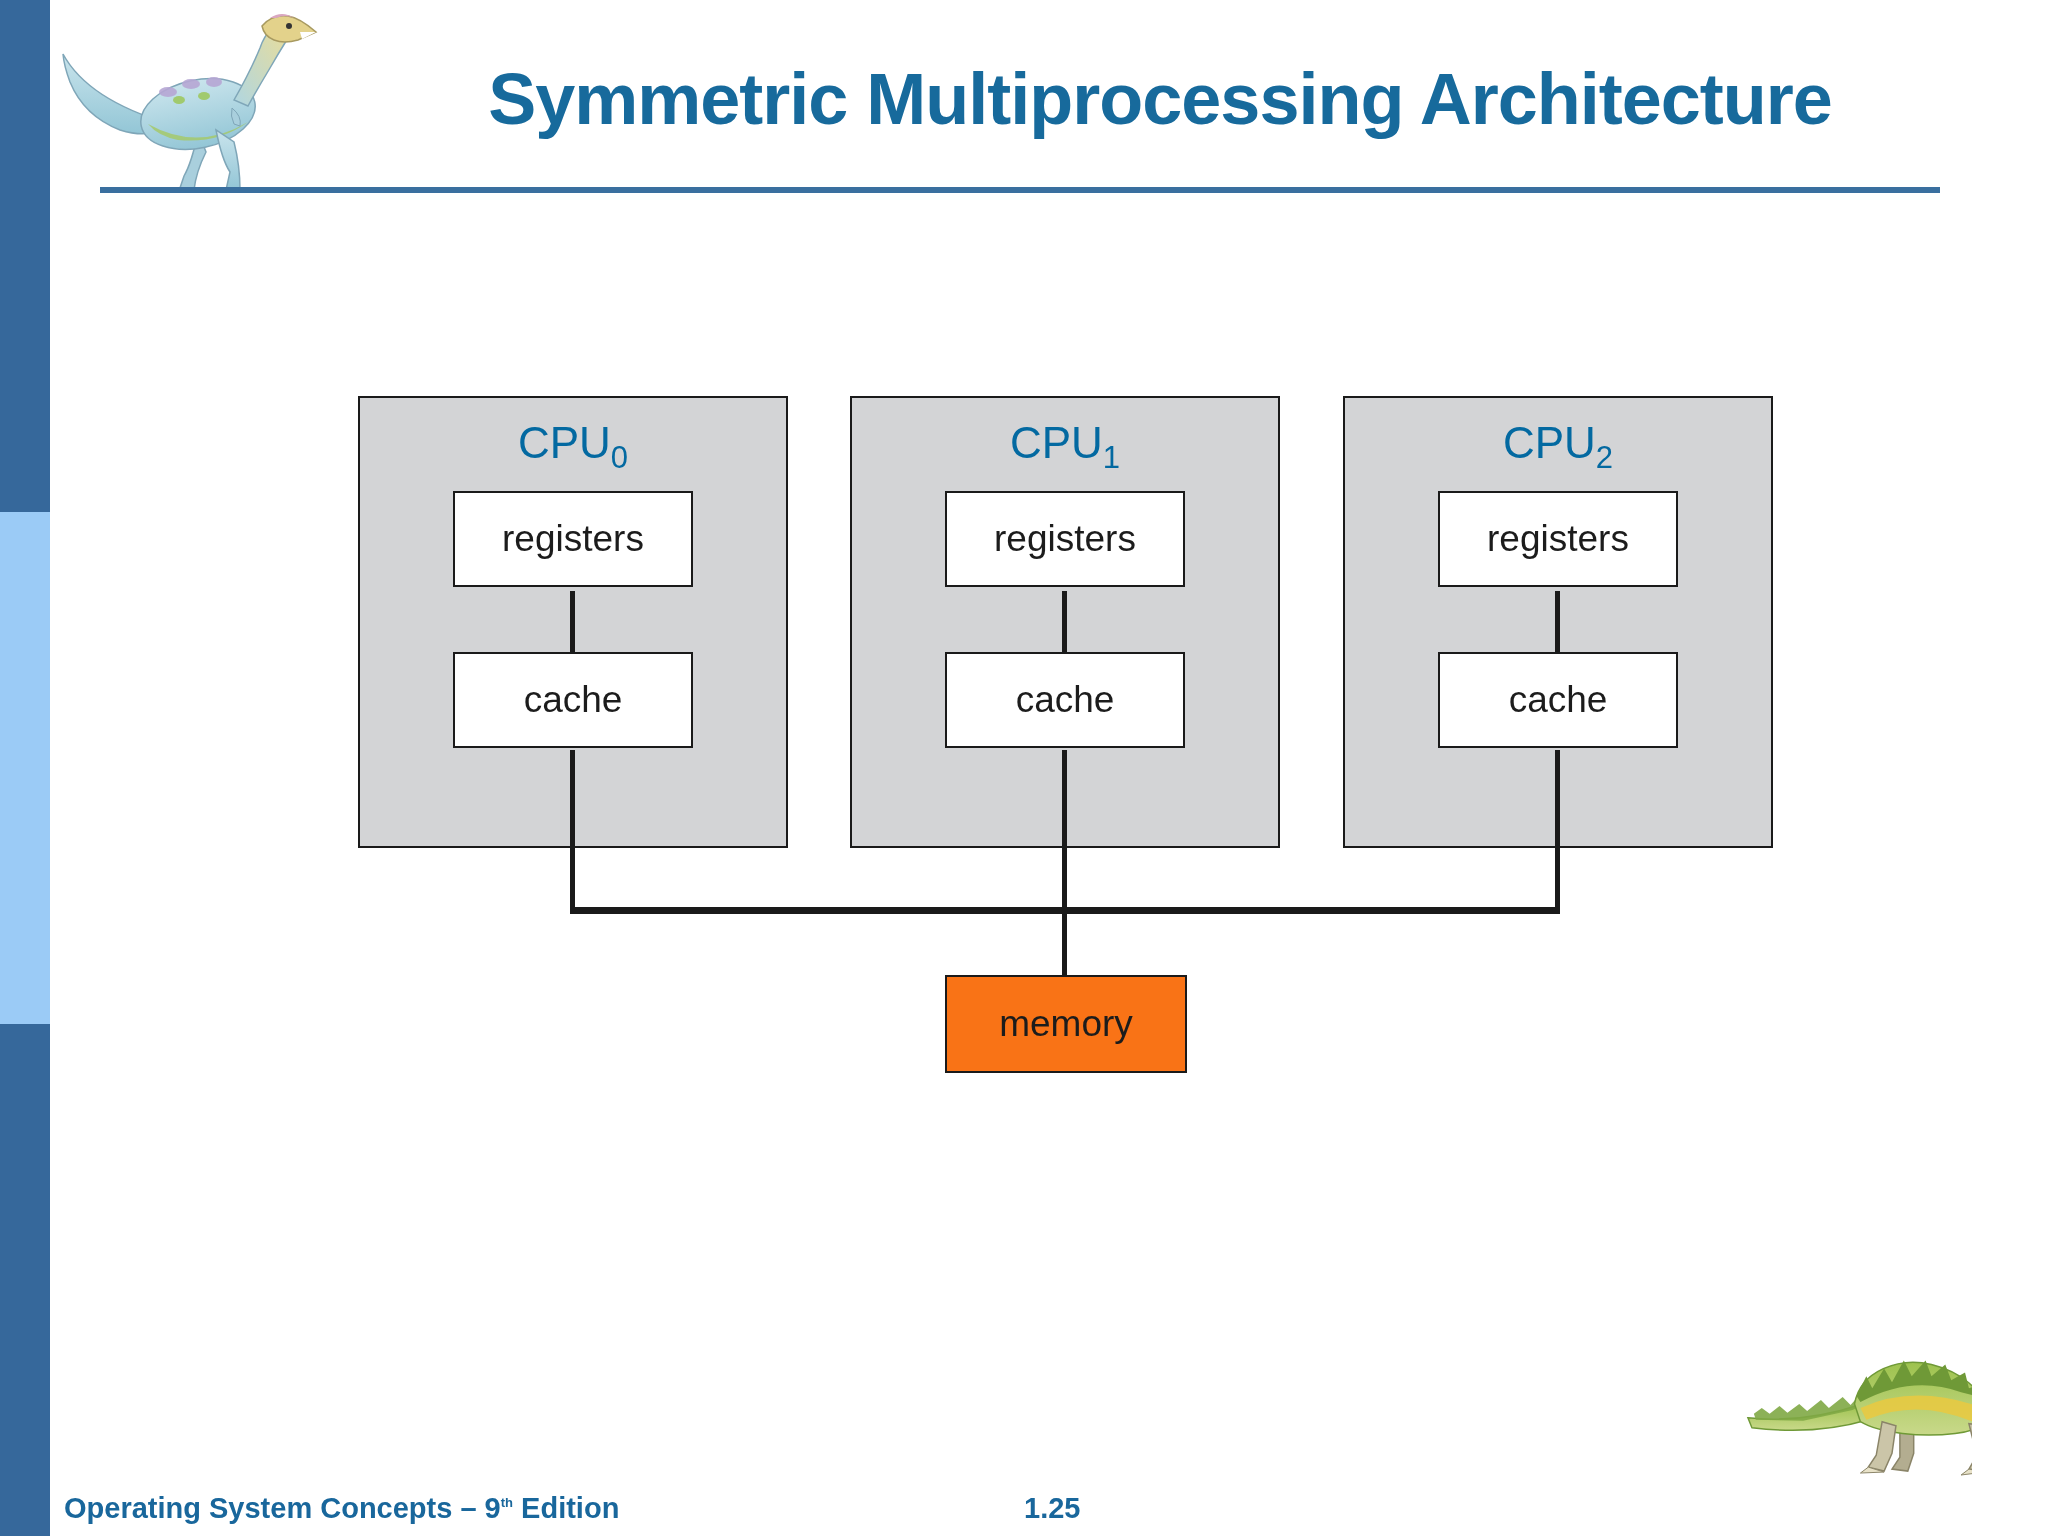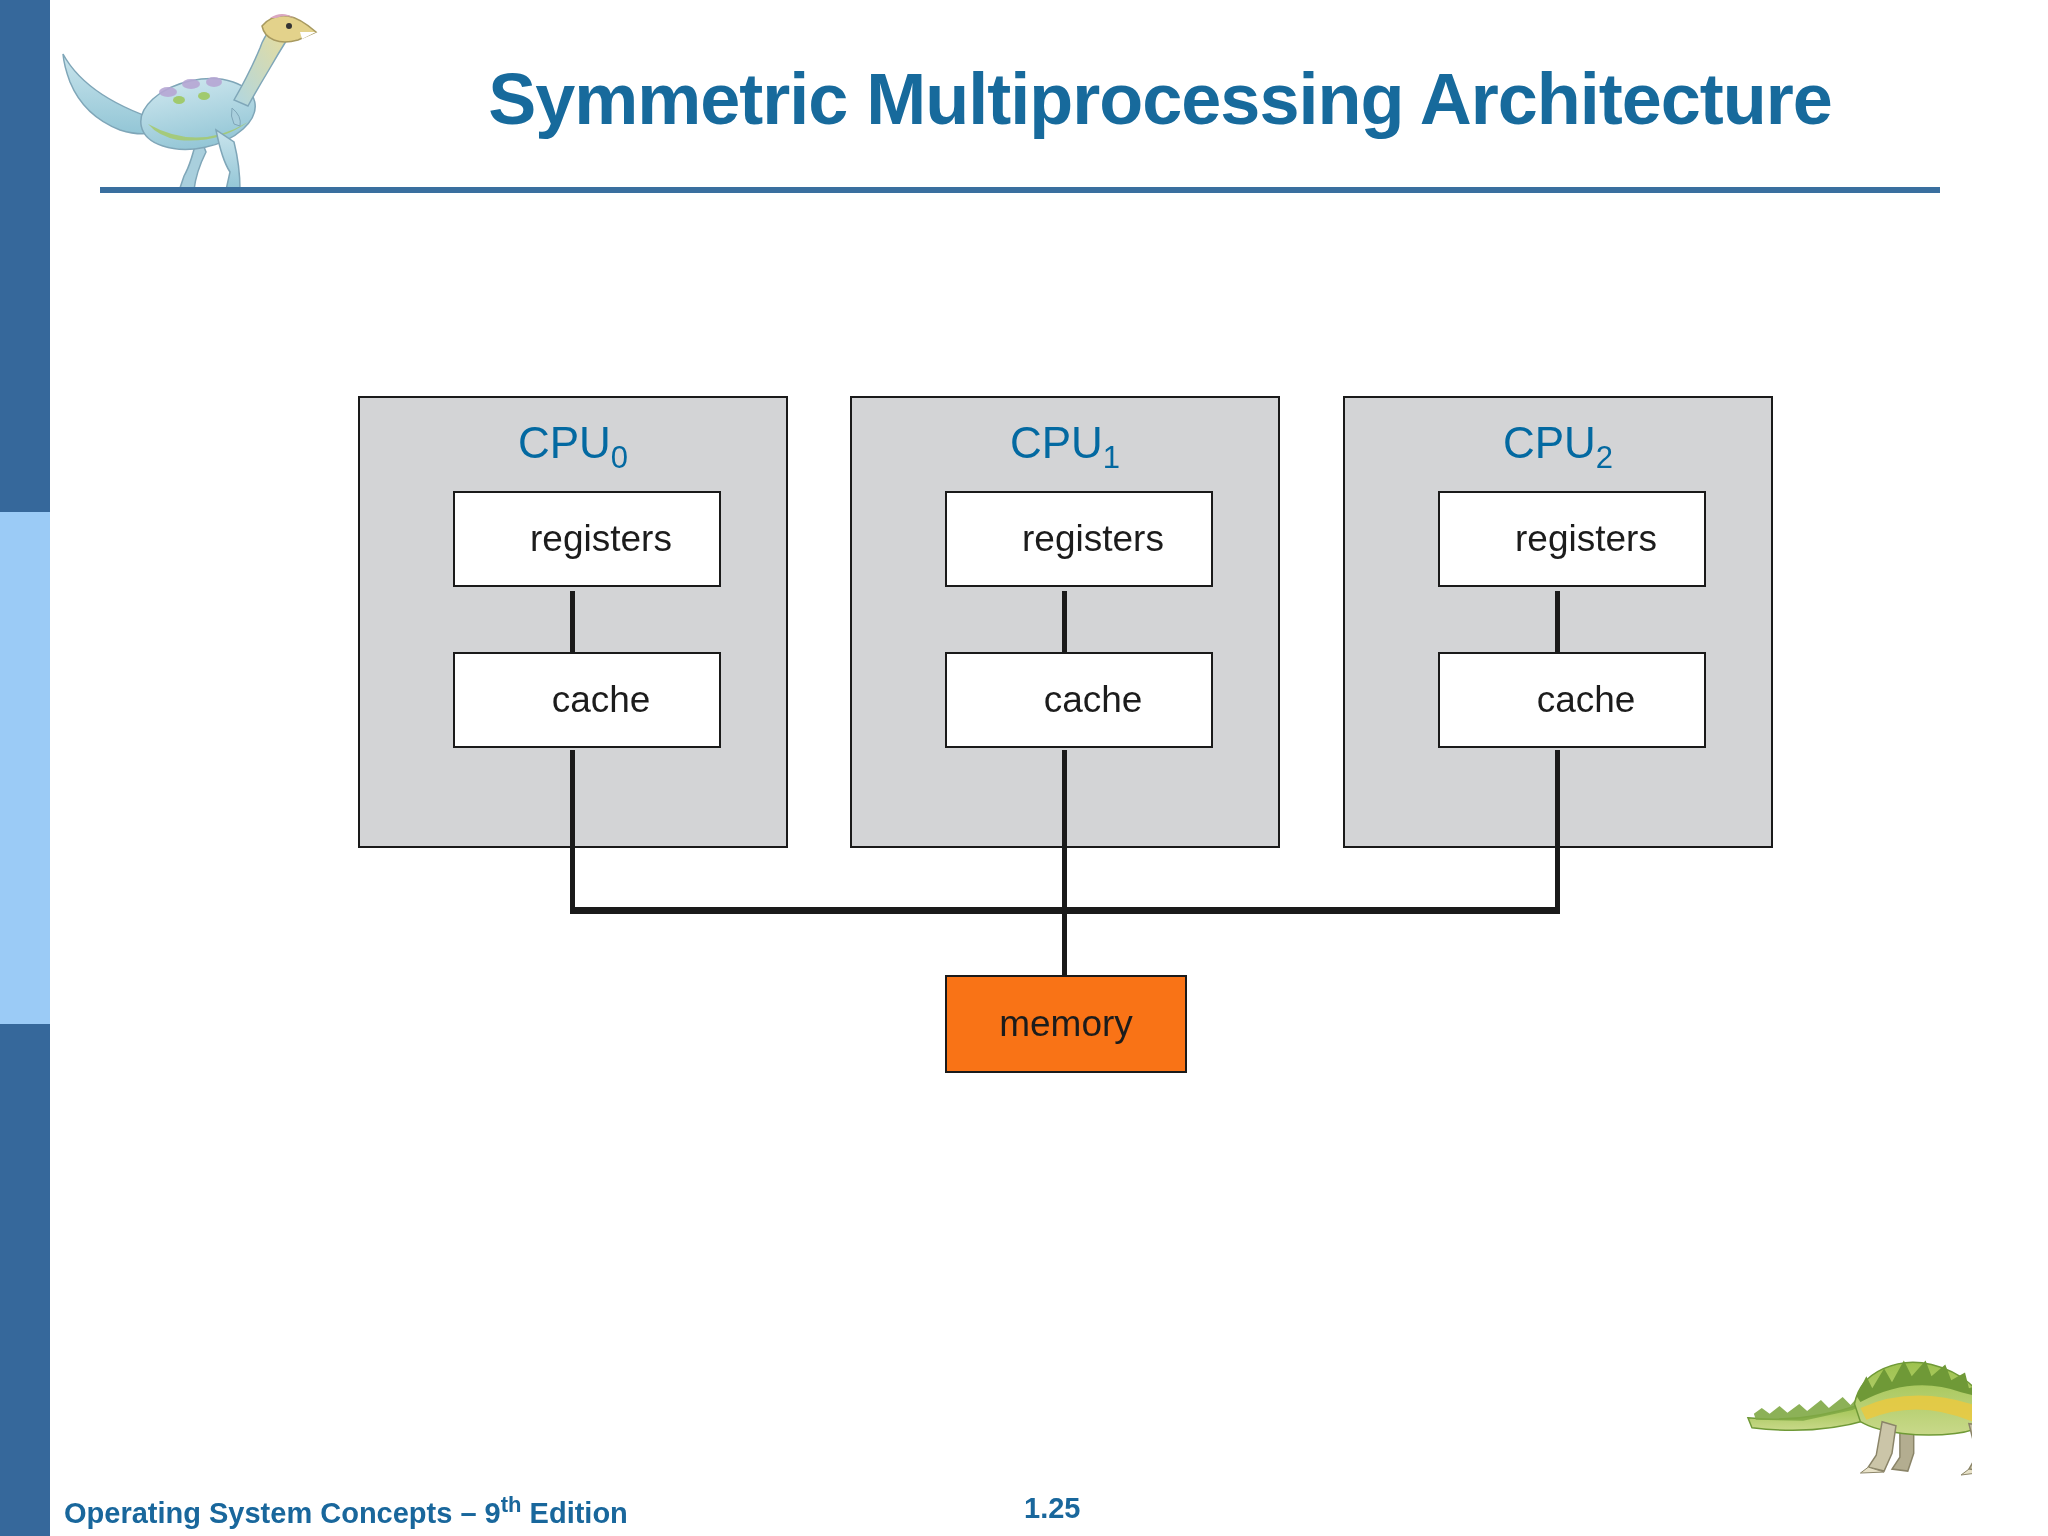--- a/index.html
+++ b/index.html
@@ -36,21 +36,21 @@
   .cpu-box.c2{left:1343px;}
   .cpu-label{
     position:absolute;left:0;top:20px;width:100%;
     text-align:center;font-size:44px;color:#0369a1;
   }
   .cpu-label sub{font-size:31px;line-height:0;}
   .inner-box{
     position:absolute;left:93px;width:236px;height:92px;
     background:#ffffff;border:2px solid #1A1A1A;
     display:flex;align-items:center;justify-content:center;
-    font-size:37px;color:#1C1C1C;padding-left:28px;
+    font-size:37px;color:#1C1C1C;
   }
   .inner-box.registers{top:93px;}
   .inner-box.cache{top:254px;}
 
   .conn{position:absolute;background:#1A1A1A;}
   
   .conn.rc{top:591px;width:5px;height:61px;}
   .conn.rc.c0{left:570px;}
   .conn.rc.c1{left:1062px;}
   .conn.rc.c2{left:1555px;}
@@ -66,21 +66,21 @@
   .memory-box{
     position:absolute;left:945px;top:975px;width:238px;height:94px;
     background:#f97316;border:2px solid #1A1A1A;
     display:flex;align-items:center;justify-content:center;
     font-size:37px;color:#1C1C1C;
   }
 
   
   .footer-text{position:absolute;font-size:29px;font-weight:bold;color:#19679C;white-space:nowrap;}
   .footer-left{left:64px;top:1492px;}
-  .footer-left sup{font-size:22px;text-align:right;}
+  .footer-left sup{font-size:13px;text-align:right;}
   .footer-center{left:1024px;top:1492px;}
   .footer-right{right:16px;top:1490px;}
   .logo-bottomright{position:absolute;left:1744px;top:1326px;width:296px;height:152px;}
 </style>
 </head>
 <body>
 
 <div class="slide">
 
   <div class="stripe seg1"></div>

